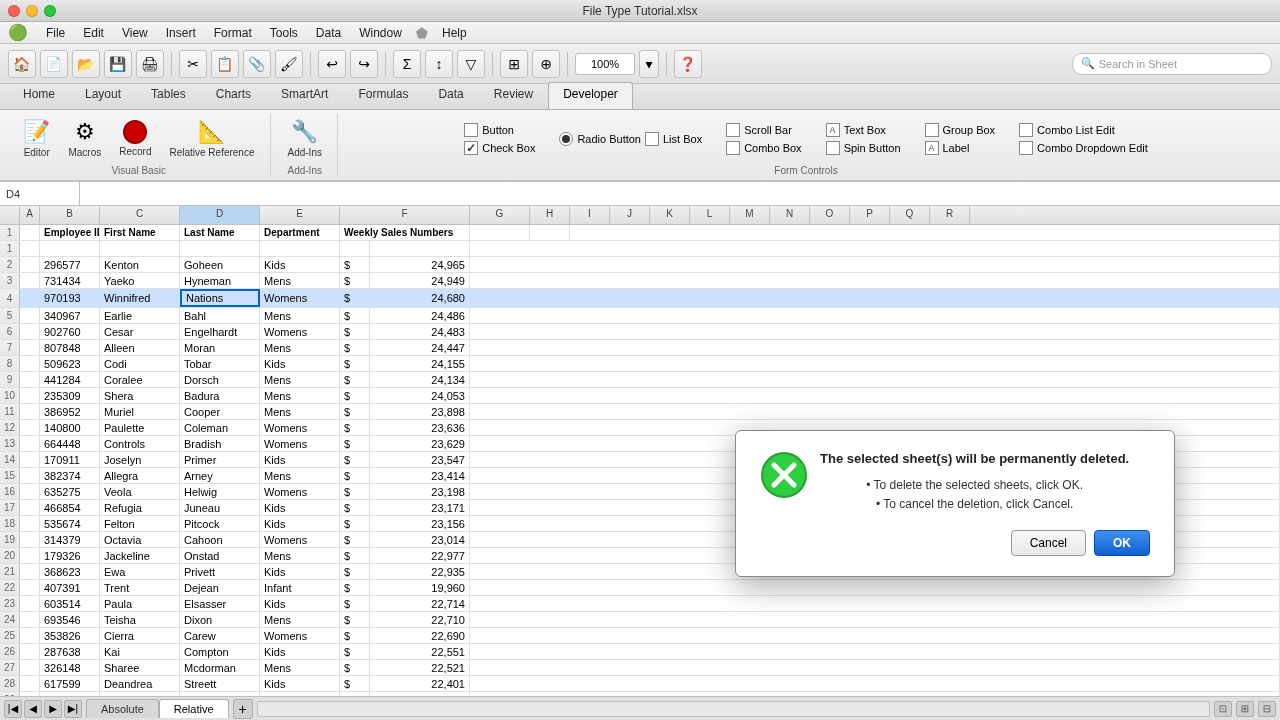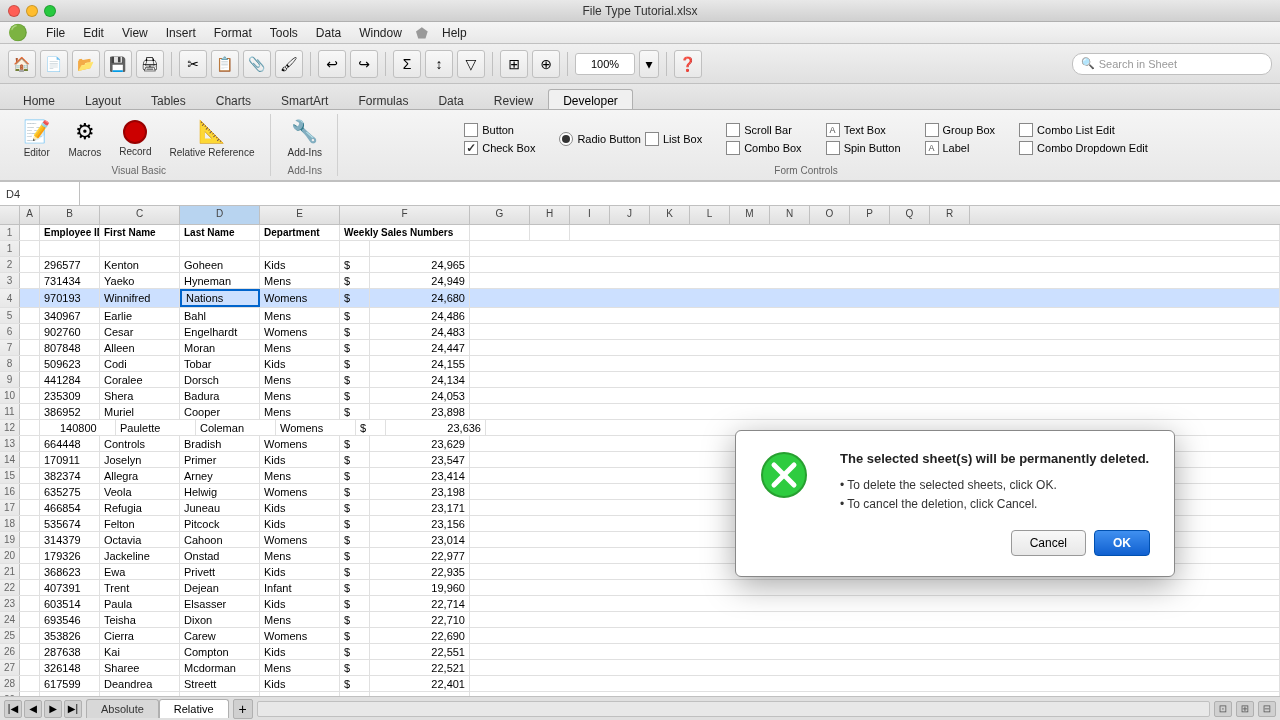--- a/index.html
+++ b/index.html
@@ -83,21 +83,21 @@
     
     .ribbon-tabs {
       height: 26px;
       background: linear-gradient(to bottom, #e8e8e8, #dcdcdc);
       border-bottom: 1px solid #b0b0b0;
       display: flex;
       align-items: flex-end;
       padding: 0 8px;
     }
     .ribbon-tab {
-      padding: 4px 14px 1px;
+      padding: 4px 14px 8px;
       font-size: 12px;
       color: #333;
       cursor: pointer;
       border: 1px solid transparent;
       border-bottom: none;
       border-radius: 3px 3px 0 0;
       background: transparent;
     }
     .ribbon-tab.active {
       background: #f0f0f0;
@@ -289,23 +289,24 @@
       width: 440px;
       background: white;
       border: 1px solid #888;
       border-radius: 6px;
       box-shadow: 0 8px 32px rgba(0,0,0,0.35);
       padding: 20px 24px;
       pointer-events: all;
     }
     .dialog-content {
       display: flex;
-      gap: 32px;
+      gap: 12px;
       align-items: flex-start;
       margin-bottom: 16px;
+      text-align: center;
     }
     .dialog-icon {
       width: 48px; height: 48px;
       min-width: 48px;
       display: flex; align-items: center; justify-content: center;
     }
     .dialog-text h3 {
       font-size: 13px;
       font-weight: bold;
       color: #222;
@@ -683,21 +684,21 @@
     <div class="cell" style="width:80px; font-size:11px;">Muriel</div>
     <div class="cell" style="width:80px; font-size:11px; ">Cooper</div>
     <div class="cell" style="width:80px; font-size:11px; ">Mens</div>
     <div class="cell" style="width:30px; font-size:11px;">$</div>
     <div class="cell" style="width:100px; font-size:11px; text-align:right; justify-content:flex-end;">23,898</div>
     <div class="cell" style="flex:1;"></div>
   </div>
         <div class="grid-row">
     <div class="row-num">12</div>
     <div class="cell" style="width:20px;"></div>
-    <div class="cell" style="width:60px; font-size:11px;margin-left:16px;">140800</div>
+    <div class="cell" style="width:60px; font-size:11px;">140800</div>
     <div class="cell" style="width:80px; font-size:11px;">Paulette</div>
     <div class="cell" style="width:80px; font-size:11px; ">Coleman</div>
     <div class="cell" style="width:80px; font-size:11px; ">Womens</div>
     <div class="cell" style="width:30px; font-size:11px;">$</div>
     <div class="cell" style="width:100px; font-size:11px; text-align:right; justify-content:flex-end;">23,636</div>
     <div class="cell" style="flex:1;"></div>
   </div>
         <div class="grid-row">
     <div class="row-num">13</div>
     <div class="cell" style="width:20px;"></div>

